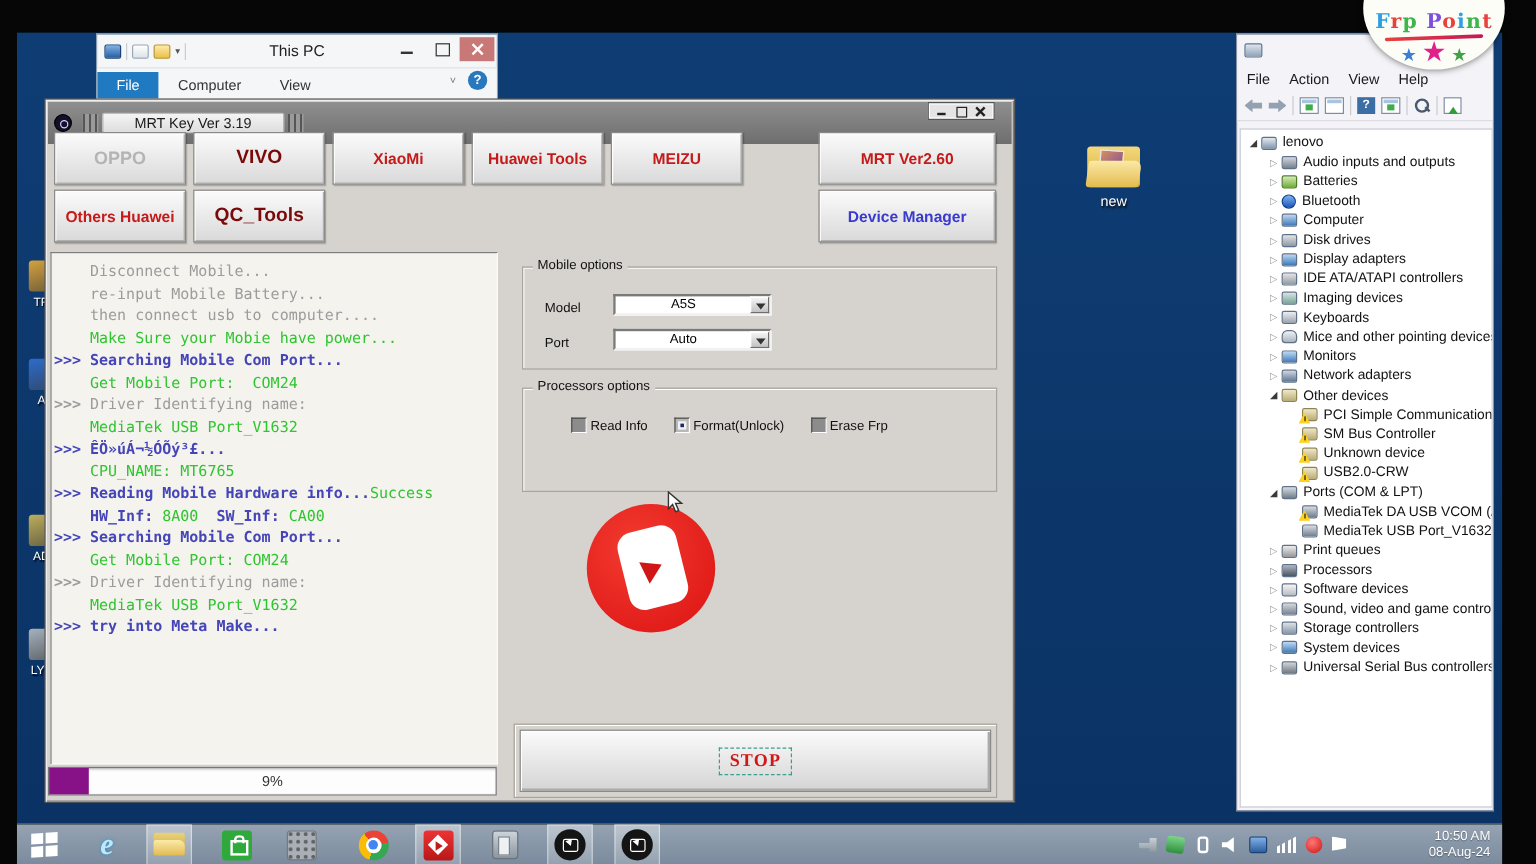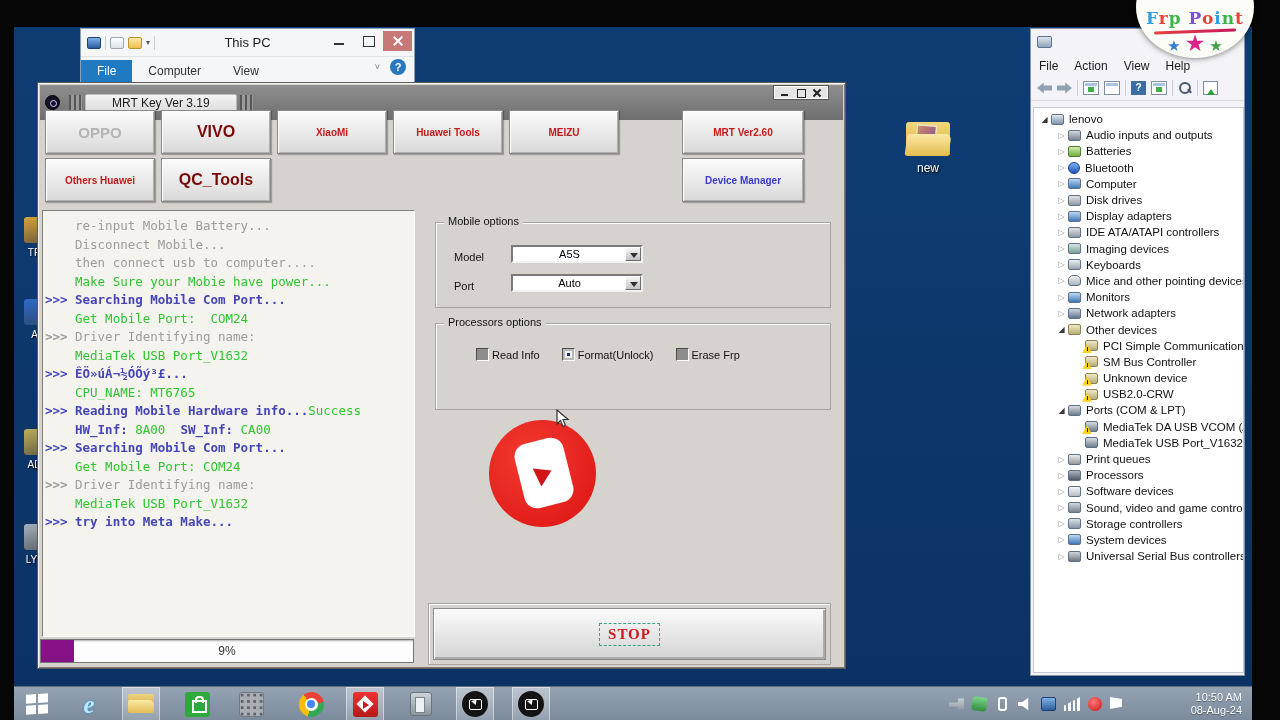--- a/index.html
+++ b/index.html
@@ -74,25 +74,25 @@
   .mrt-ctl.max::after{content:"";position:absolute;left:1px;top:1px;width:7px;height:7px;border:1.5px solid #222;}
   .mrt-ctl.close::before,.mrt-ctl.close::after{content:"";position:absolute;left:4px;top:0;width:2px;height:10px;background:#222;}
   .mrt-ctl.close::before{transform:rotate(45deg);}
   .mrt-ctl.close::after{transform:rotate(-45deg);}
 
   .mrt-row{position:absolute;left:7px;display:flex;}
   #mrt-row1{top:27px;}
   #mrt-row2{top:75px;}
   .mrt-btn{width:110px;height:44px;margin-right:6px;background:linear-gradient(#fbfbfb,#d9d9d9);
     border:1px solid #8a8a8a;box-shadow:inset 1px 1px 0 #fff, inset -1px -1px 0 #b0b0b0, 1px 1px 1px rgba(0,0,0,.25);
-    display:flex;align-items:center;justify-content:center;font-size:10px;font-weight:bold;color:#c51a1a;}
+    display:flex;align-items:center;justify-content:center;font-size:13px;font-weight:bold;color:#c51a1a;}
   .mrt-btn.disabled{color:#b4b4b4;font-size:15px;}
   .mrt-btn.darkbold{color:#7a0a0a;font-size:16px;}
   .mrt-btn.blue{color:#3a3ad0;}
-  .mrt-btn.wide{width:122px;}
+  .mrt-btn.wide{width:148px;}
   .mrt-btn.ml57{margin-left:57px;}
   .mrt-btn.ml405{margin-left:405px;}
 
   #mrt-log{position:absolute;left:4px;top:127px;width:373px;height:427px;background:#f4f3ee;
     border:1px solid;border-color:#7e7e7e #fbfbfb #fbfbfb #7e7e7e;overflow:hidden;
     font-family:"DejaVu Sans Mono", monospace;font-size:12.5px;line-height:18.5px;padding:6px 0 0 2px;}
   .log-line{white-space:pre;display:flex;}
   .log-line .pre{width:30px;flex:none;font-weight:bold;}
   .pre.blue{color:#4545b8;}
   .pre.gray{color:#9c9c9c;}
@@ -335,22 +335,22 @@
       <div class="mrt-btn ">MEIZU</div>
       <div class="mrt-btn wide ml57">MRT Ver2.60</div>
     </div>
   <div class="mrt-row" id="mrt-row2">
       <div class="mrt-btn ">Others Huawei</div>
       <div class="mrt-btn darkbold">QC_Tools</div>
       <div class="mrt-btn blue wide ml405">Device Manager</div>
     </div>
 
   <div id="mrt-log">
+      <div class="log-line"><span class="pre "></span><span class="sg-gray">Disconnect Mobile...</span></div>
       <div class="log-line"><span class="pre "></span><span class="sg-gray">re-input Mobile Battery...</span></div>
-      <div class="log-line"><span class="pre "></span><span class="sg-gray">Disconnect Mobile...</span></div>
       <div class="log-line"><span class="pre "></span><span class="sg-gray">then connect usb to computer....</span></div>
       <div class="log-line"><span class="pre "></span><span class="sg-green">Make Sure your Mobie have power...</span></div>
       <div class="log-line"><span class="pre blue">&gt;&gt;&gt;</span><span class="sg-blue">Searching Mobile Com Port...</span></div>
       <div class="log-line"><span class="pre "></span><span class="sg-green">Get Mobile Port:  COM24</span></div>
       <div class="log-line"><span class="pre gray">&gt;&gt;&gt;</span><span class="sg-gray">Driver Identifying name:</span></div>
       <div class="log-line"><span class="pre "></span><span class="sg-green">MediaTek USB Port_V1632</span></div>
       <div class="log-line"><span class="pre blue">&gt;&gt;&gt;</span><span class="sg-blue">ÊÖ»úÁ¬½ÓÕý³£...</span></div>
       <div class="log-line"><span class="pre "></span><span class="sg-green">CPU_NAME: MT6765</span></div>
       <div class="log-line"><span class="pre blue">&gt;&gt;&gt;</span><span class="sg-blue">Reading Mobile Hardware info...</span><span class="sg-green">Success</span></div>
       <div class="log-line"><span class="pre "></span><span class="sg-blue">HW_Inf: </span><span class="sg-green">8A00</span><span class="sg-blue">  SW_Inf: </span><span class="sg-green">CA00</span></div>

